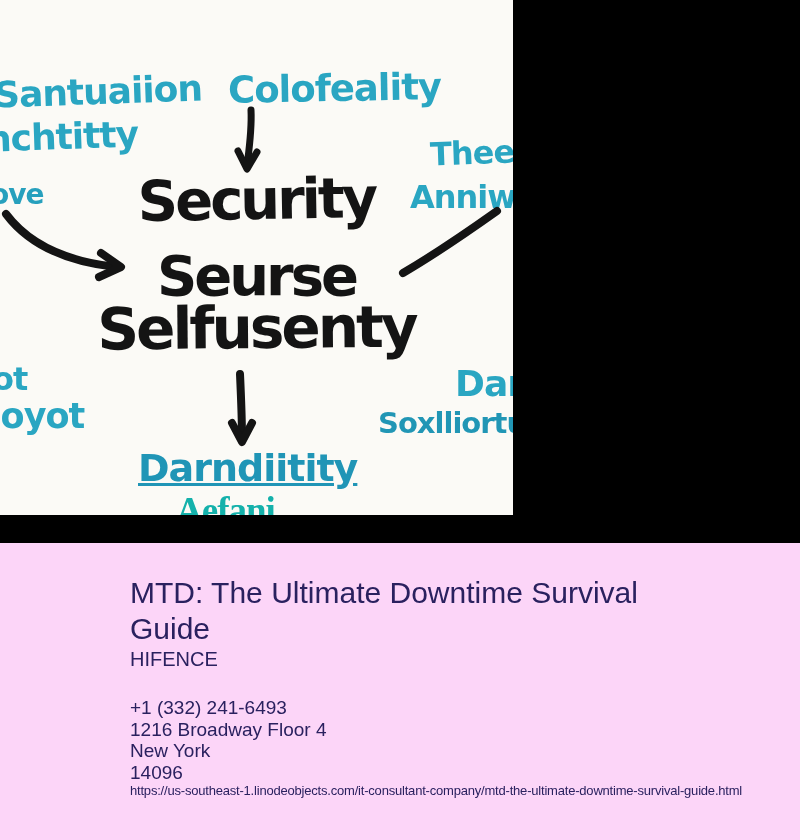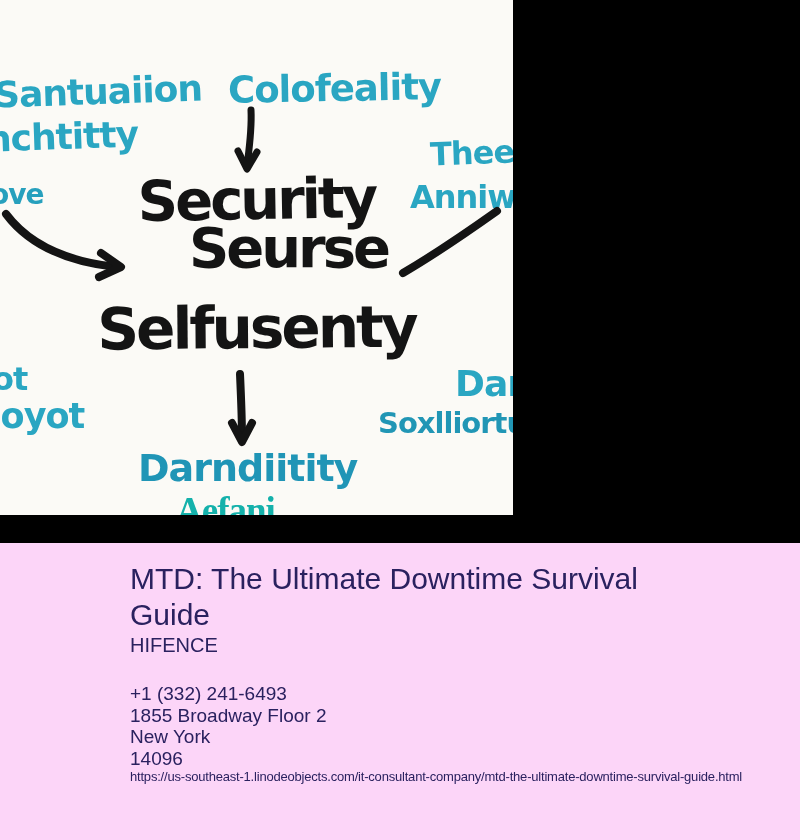--- a/index.html
+++ b/index.html
@@ -26,30 +26,30 @@
   .w-santuaiion{left:-6px;top:74px;font-size:36px;transform:rotate(-2deg);}
   .w-nchtitty{left:-14px;top:119px;font-size:36px;transform:rotate(-2deg);}
   .w-colofeality{left:228px;top:70px;font-size:37px;transform:rotate(-1deg);}
   .w-thee{left:430px;top:137px;font-size:32px;transform:rotate(-2deg);}
   .w-anniwl{left:410px;top:181px;font-size:32px;}
   .w-ove{left:-10px;top:181px;font-size:28px;color:#27a0bd;}
   .w-ot{left:-8px;top:363px;font-size:32px;}
   .w-aoyot{left:-22px;top:399px;font-size:35px;}
   .w-dar{left:455px;top:366px;font-size:36px;}
   .w-soxlliortu{left:378px;top:409px;font-size:29px;color:#2196b5;}
-  .w-darndiitity{left:138px;top:449px;font-size:38px;color:#2095b6;}
+  .w-darndiitity{left:138px;top:449px;font-size:38px;color:#2095b6;text-decoration:underline;}
   .w-aefani{left:176px;top:492px;font-size:37px;color:#14b1ab;font-family:Liberation Serif, serif;}
   .c-line1{top:172px;font-size:56px;transform:rotate(-1deg);}
-  .c-line2{top:220px;font-size:56px;padding-left:32px;}
+  .c-line2{top:248px;font-size:56px;}
   .c-line3{top:299px;font-size:58px;transform:rotate(-0.5deg);}
   
   .info{
     position:absolute;left:0;top:543px;width:800px;height:297px;
     background:#fcd5f8;color:#2a215f;box-sizing:border-box;
-    padding:18px 40px 0 130px;
+    padding:32px 40px 0 130px;
   }
   .info h1{
     margin:0;font-size:30px;line-height:36px;font-weight:400;
     max-width:580px;letter-spacing:0;
   }
   .company{margin-top:0;font-size:20px;line-height:24px;}
   .contact{margin-top:26px;font-size:19px;line-height:21.5px;}
   .contact div{margin:0;}
   .page-url{
     display:block;font-size:13px;color:#2a215f;
@@ -101,20 +101,20 @@
         <path d="M232,423 L242,442 L252,423"></path>
       </g>
     </svg>
   </div>
 
   <div class="info">
     <h1>MTD: The Ultimate Downtime Survival Guide</h1>
     <div class="company">HIFENCE</div>
     <div class="contact">
       <div>+1 (332) 241-6493</div>
-      <div>1855 Broadway Floor 2</div>
+      <div>1216 Broadway Floor 4</div>
       <div>New York</div>
       <div>14096</div>
     </div>
     <a href="#" class="page-url">https://us-southeast-1.linodeobjects.com/it-consultant-company/mtd-the-ultimate-downtime-survival-guide.html</a>
   </div>
 
 </div>
 
 </body></html>

